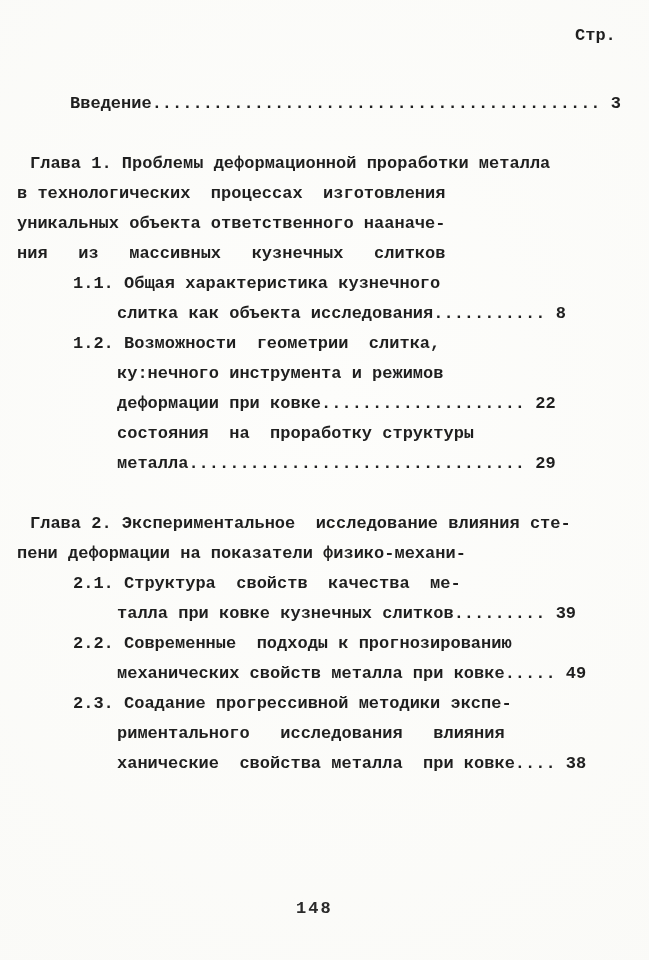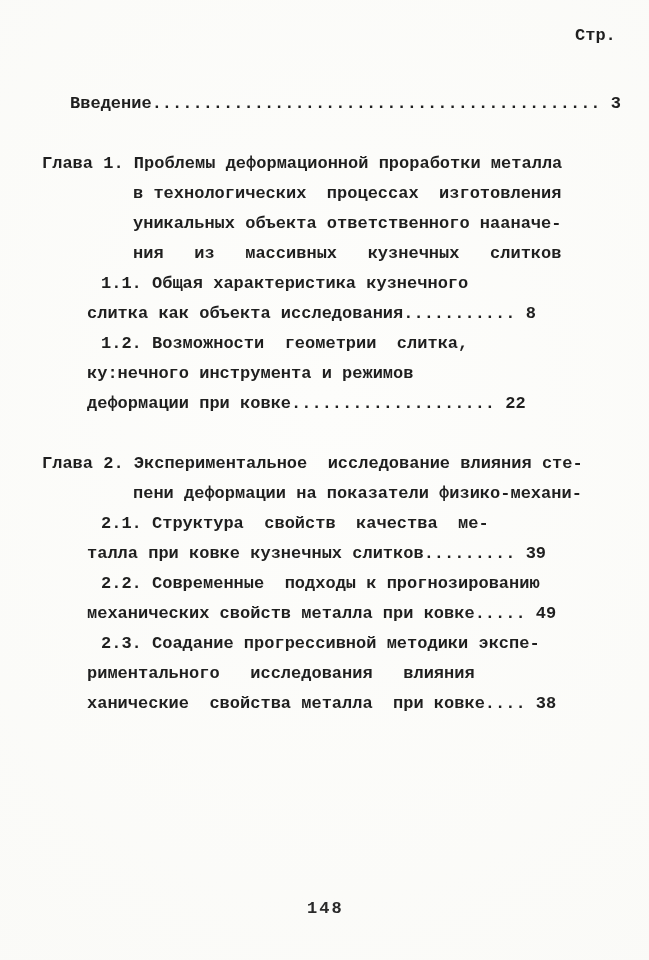--- a/index.html
+++ b/index.html
@@ -26,51 +26,52 @@
   .lines{
     position:absolute;
     left:0;top:89px;right:0;
   }
   .line{
     height:30px;
     line-height:30px;
     white-space:pre;
   }
   .ind-intro{padding-left:42px;text-align:center;}
-  .ind-chapter{padding-left:42px;margin-top:30px;}
-  .ind-chapter-cont{padding-left:133px;}
-  .ind-section{padding-left:101px;}
-  .ind-section-cont{padding-left:87px;}
+  .ind-chapter{margin-top:30px;margin-left:30px;}
+  .ind-chapter-cont{margin-left:17px;}
+  .ind-section{padding-left:73px;}
+  .ind-section-cont{padding-left:117px;}
   .ftr{
     position:absolute;
     left:296px;top:899px;
     line-height:20px;
     letter-spacing:2px;
     color:#2a2a2a;
     white-space:pre;
-    margin-left:11px;
   }
 </style>
 </head>
 <body>
 
 <div class="page">
   <div class="hdr">Стр.</div>
 
   <div class="lines" id="toc-lines">
       <div class="line ind-intro">Введение............................................ 3</div>
       <div class="line ind-chapter">Глава 1. Проблемы деформационной проработки металла</div>
       <div class="line ind-chapter-cont">в технологических  процессах  изготовления</div>
       <div class="line ind-chapter-cont">уникальных объекта ответственного нааначе-</div>
       <div class="line ind-chapter-cont">ния   из   массивных   кузнечных   слитков</div>
       <div class="line ind-section">1.1. Общая характеристика кузнечного</div>
       <div class="line ind-section-cont">слитка как объекта исследования........... 8</div>
       <div class="line ind-section">1.2. Возможности  геометрии  слитка,</div>
       <div class="line ind-section-cont">ку:нечного инструмента и режимов</div>
       <div class="line ind-section-cont">деформации при ковке.................... 22</div>
+      <div class="line ind-section-cont">состояния  на  проработку структуры</div>
+      <div class="line ind-section-cont">металла................................. 29</div>
       <div class="line ind-chapter">Глава 2. Экспериментальное  исследование влияния сте-</div>
       <div class="line ind-chapter-cont">пени деформации на показатели физико-механи-</div>
       <div class="line ind-section">2.1. Структура  свойств  качества  ме-</div>
       <div class="line ind-section-cont">талла при ковке кузнечных слитков......... 39</div>
       <div class="line ind-section">2.2. Современные  подходы к прогнозированию</div>
       <div class="line ind-section-cont">механических свойств металла при ковке..... 49</div>
       <div class="line ind-section">2.3. Соадание прогрессивной методики экспе-</div>
       <div class="line ind-section-cont">риментального   исследования   влияния</div>
       <div class="line ind-section-cont">ханические  свойства металла  при ковке.... 38</div>
     </div>

